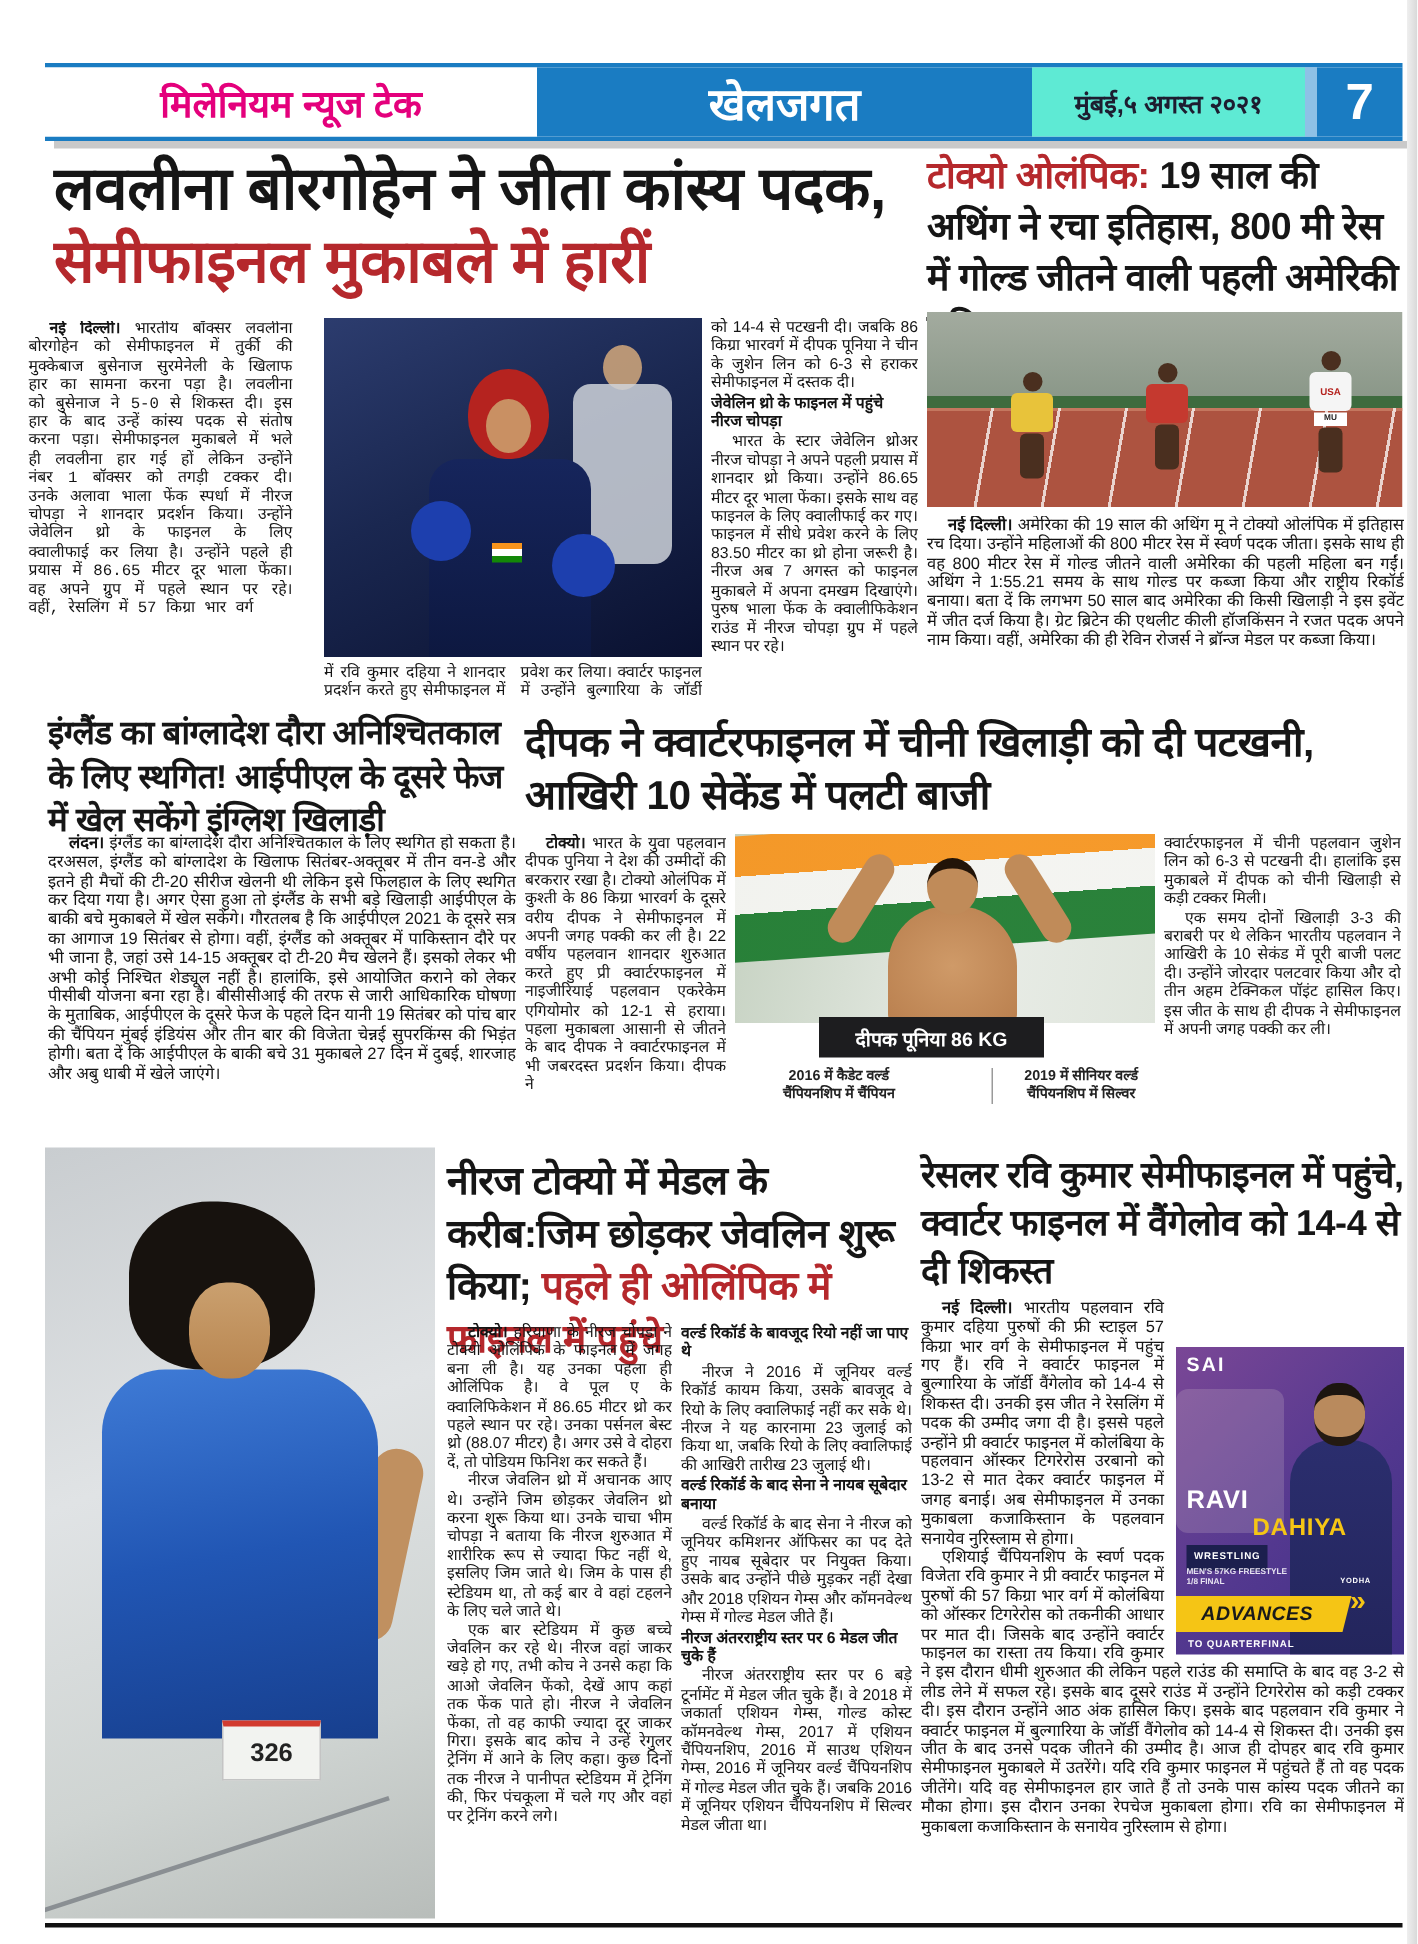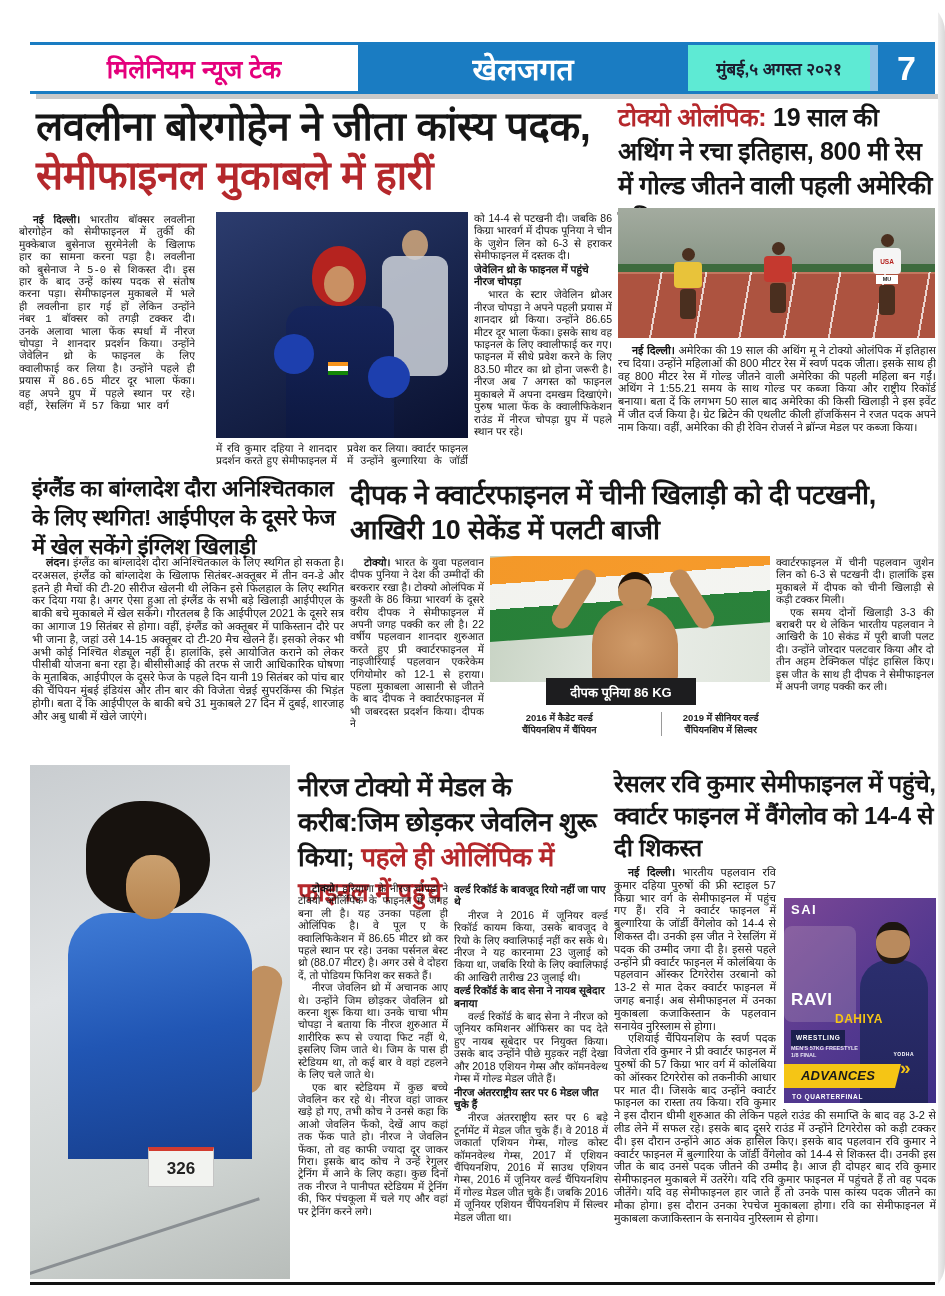--- a/index.html
+++ b/index.html
@@ -1,18 +1,18 @@
 <!DOCTYPE html>
 <html><head>
 <meta charset="utf-8">
 <style>
   * { margin:0; padding:0; box-sizing:border-box; }
   html,body { background:#ffffff; }
   .page { position:relative; width:945px; height:1296px; background:#fff; overflow:hidden;
-          font-family:"Liberation Sans","DejaVu Sans",sans-serif; color:#141414;border-radius:32px; }
+          font-family:"Liberation Sans","DejaVu Sans",sans-serif; color:#141414; }
 
   
   .hdr { position:absolute; left:30px; top:42px; width:905px; height:52px; display:flex;
          border-top:3px solid #1a7cc2; border-bottom:3px solid #1a7cc2; }
   .hdr-masthead { width:328px; background:#fff; display:flex; align-items:center; justify-content:center;
                   color:#e4007c; font-weight:bold; font-size:25px; }
   .hdr-section  { width:330px; background:#1a7cc2; color:#fff; display:flex; align-items:center;
                   justify-content:center; font-weight:bold; font-size:30px; }
   .hdr-date     { flex:1; background:#5eead4; display:flex; align-items:center; justify-content:center;
                   color:#1d1d30; font-weight:bold; font-size:17px; }
@@ -113,21 +113,21 @@
 
   .a6-graphic { float:right; width:152px; height:205px; margin:32px 0 6px 8px; position:relative; overflow:hidden;
     background:linear-gradient(135deg,#7a4796 0%,#53388f 55%,#3f2f86 100%); }
   .rv-ghost { left:0; top:28px; width:72px; height:96px; background:rgba(215,195,205,.22); border-radius:8px; }
   .rv-body { right:8px; top:62px; width:68px; height:143px; background:linear-gradient(#2b2e6e,#23255c); border-radius:28px 28px 0 0; }
   .rv-head { right:26px; top:24px; width:34px; height:42px; background:#b98a5d; border-radius:45%;
     border-top:8px solid #1c1510; border-bottom:6px solid #241a12; }
   .rv-yodha { right:22px; top:150px; color:#fff; font-size:5px; font-weight:bold; letter-spacing:.5px; }
   .rv-sai { left:7px; top:6px; color:#fff; font-weight:800; font-size:13px; letter-spacing:1.5px; }
   .rv-name1 { left:7px; top:96px; color:#fff; font-weight:800; font-size:17px; letter-spacing:.5px; }
-  .rv-name2 { left:7px; top:115px; color:#f5c515; font-weight:800; font-size:12px; letter-spacing:.5px;padding-left:44px; }
+  .rv-name2 { left:7px; top:115px; color:#f5c515; font-weight:800; font-size:16px; letter-spacing:.5px;padding-left:44px; }
   .rv-sport { left:7px; top:132px; background:#1c1f4e; color:#fff; font-weight:800; font-size:6.5px;
     padding:2px 5px; letter-spacing:.6px; }
   .rv-event { left:7px; top:147px; color:#e8e4f2; font-size:5.5px; font-weight:bold; line-height:7px; width:70px; }
   .rv-band { left:-6px; top:166px; width:120px; height:24px; background:#f5c515; transform:skewX(-14deg);
     display:flex; align-items:center; justify-content:center; }
   .rv-adv { color:#1a1a1a; font-weight:800; font-size:13px; font-style:italic; letter-spacing:.3px; transform:skewX(14deg); }
   .rv-chev { left:116px; top:164px; color:#f5c515; font-weight:800; font-size:19px; }
   .rv-toqf { left:8px; top:193px; color:#fff; font-size:6.5px; font-weight:bold; letter-spacing:.6px; }
 
   .page-rule { position:absolute; left:30px; top:1282px; width:905px; height:3px; background:#111; }

